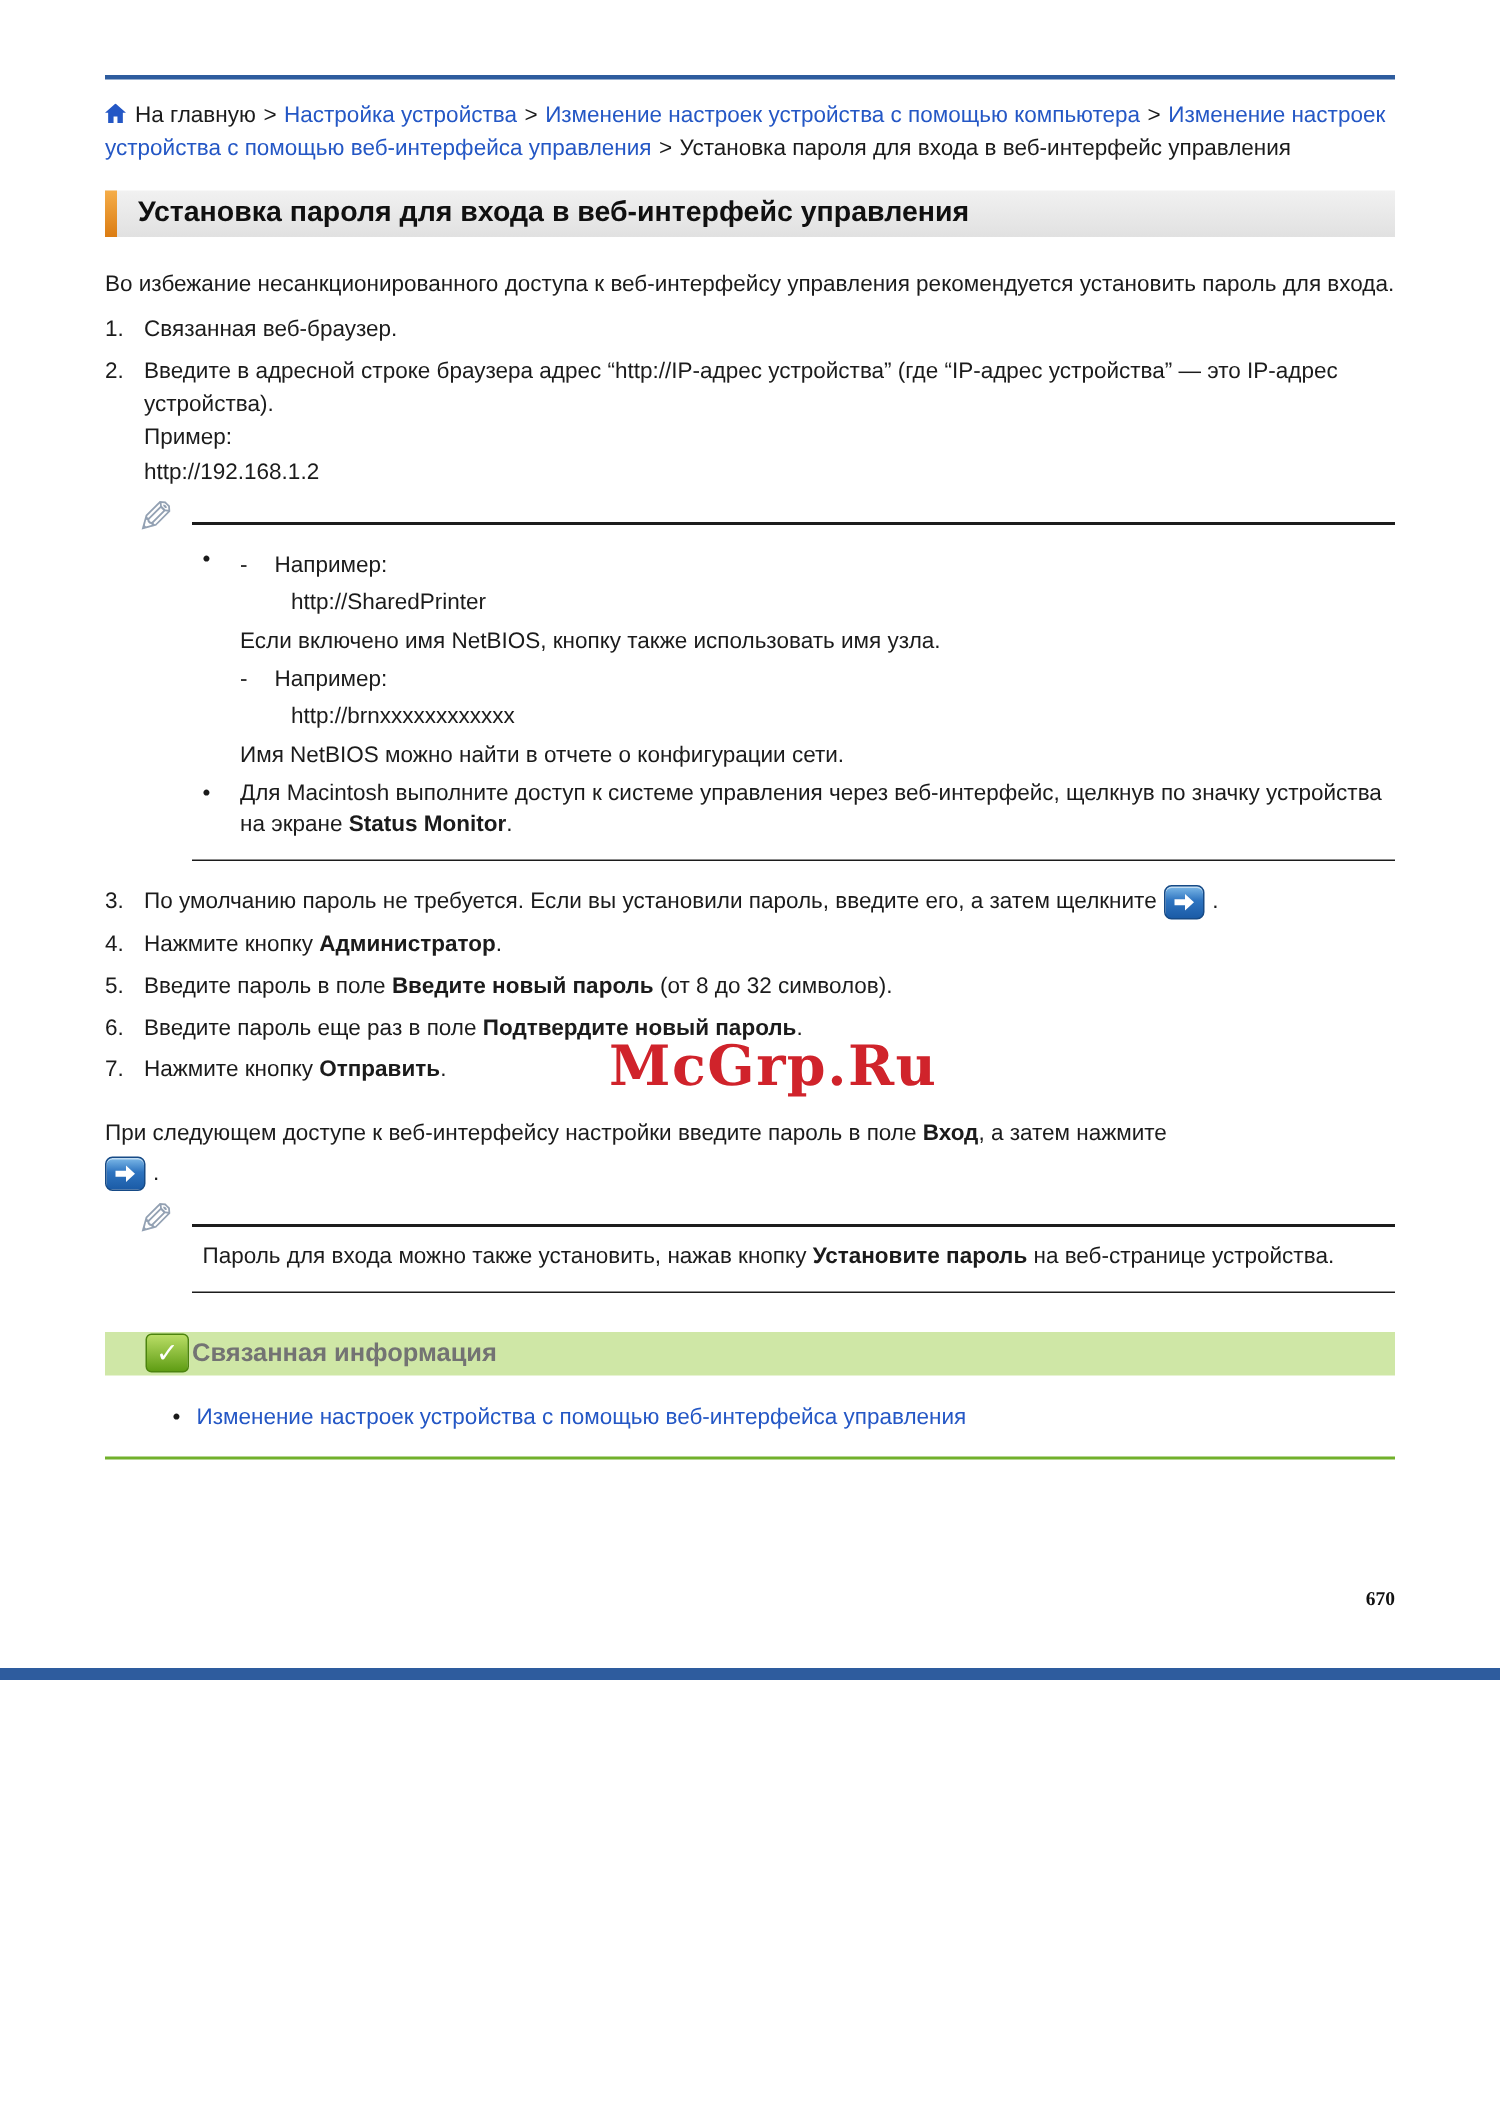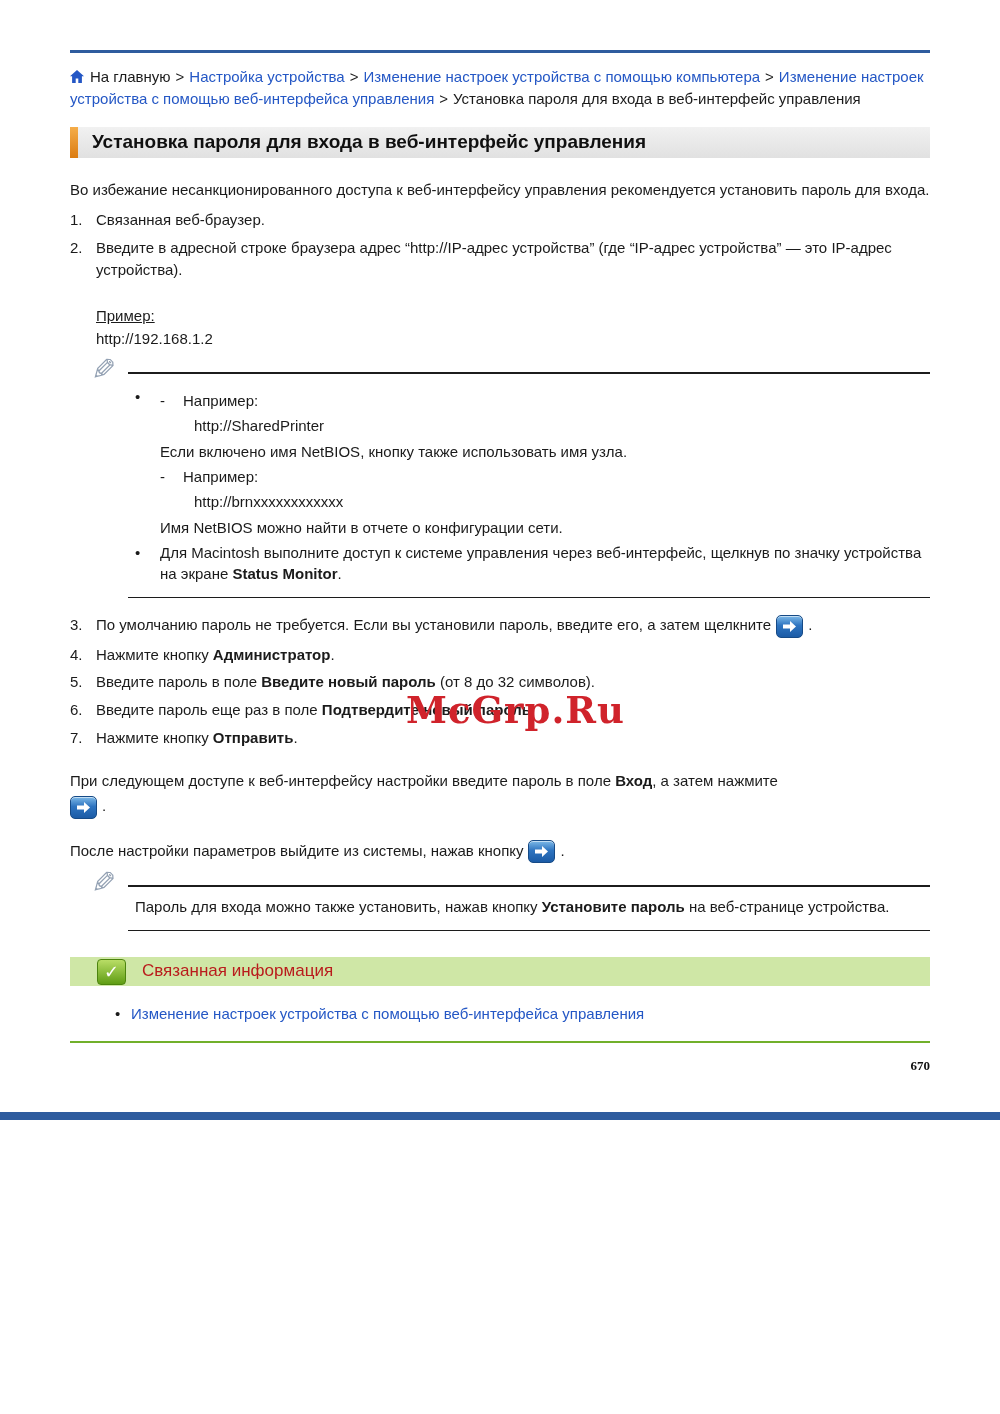--- a/index.html
+++ b/index.html
@@ -17,21 +17,21 @@
   .title-bar { display:flex; align-items:stretch; margin-top:17px; height:31px; background:linear-gradient(#f1f1f1,#e1e1e1); }
   .title-accent { width:8px; flex:none; background:linear-gradient(#f5ad49,#db7c12); }
   h1.page-title { font-size:19px; font-weight:bold; align-self:center; padding-left:14px; color:#101010; }
 
   .intro { margin-top:21px; }
 
   .steps { margin-top:9px; }
   .step { display:flex; margin-top:6px; }
   .step-num { width:26px; flex:none; }
   .step-body { flex:1; }
-  .sub-label { margin-top:24px;text-decoration:underline; }
+  .sub-label { margin-top:0; }
   .sub-url { margin-top:2px; }
 
   .note { position:relative; margin-left:58px; margin-top:22px; border-top:2px solid #1c1c1c; border-bottom:1px solid #1c1c1c; padding:9px 2px 12px 7px; }
   .pencil { position:absolute; left:-37px; top:-19px; font-size:30px; line-height:1; color:#93a1b3; transform:scaleX(-1); }
   .nbullet { display:flex; margin-top:3px; }
   .nbullet .b { width:25px; flex:none; }
   .nb-body { flex:1; }
   .dash-row { display:flex; margin-top:4px; }
   .dash-row .d { width:23px; flex:none; }
   .url-line { margin-left:34px; margin-top:3px; }
@@ -39,21 +39,21 @@
 
   .btn-arrow { display:inline-flex; align-items:center; justify-content:center; width:27px; height:23px; margin:0 5px; border-radius:5px; border:1px solid #164a86; background:linear-gradient(#7db9e8 0%, #2e74c0 45%, #1b5ba6 100%); box-shadow:inset 0 1px 0 rgba(255,255,255,.55); vertical-align:middle; }
   .btn-arrow svg { display:block; }
 
   .para { margin-top:21px; }
   .icon-line { margin-top:4px; }
 
   .related { margin-top:26px; }
   .related-bar { display:flex; align-items:center; height:29px; background:#cfe7a6; padding-left:27px; }
   .check-icon { width:29px; height:26px; flex:none; border-radius:4px; border:1px solid #4c840e; background:linear-gradient(#b9dd66,#5f9d14); color:#fff; font-weight:bold; font-size:18px; display:flex; align-items:center; justify-content:center; }
-  .related-title { font-size:17px; font-weight:normal; margin-left:16px; color:#b91c1c; }
+  .related-title { font-size:17px; font-weight:bold; margin-left:2px; color:#737373; }
   .related-item { display:flex; margin-top:17px; padding-left:45px; }
   .related-item .b { width:16px; flex:none; }
   .related-underline { margin-top:16px; height:2px; background:#71b02b; }
 
   .watermark { position:absolute; left:406px; top:688px; font-family:"DejaVu Serif","Liberation Serif",serif; font-weight:bold; font-size:37px; color:#d0232b; letter-spacing:1px; }
   .page-number { position:absolute; right:70px; bottom:46px; font-family:"Liberation Serif","DejaVu Serif",serif; font-weight:bold; font-size:13px; color:#111; }
   .rule-bottom { position:absolute; left:0; right:0; bottom:0; height:8px; background:#2e5c9e; }
 
   .bold { font-weight:bold; }
 </style>
@@ -164,27 +164,20 @@
     <p class="para">
       <span>При следующем доступе к веб-интерфейсу настройки введите пароль в поле </span><span class="bold">Вход</span><span>, а затем нажмите</span>
       <br>
       <span class="icon-line" style="display:inline-block;"><span class="btn-arrow" style="margin-left:0;">
             <svg width="15" height="13" viewBox="0 0 15 13">
               <path d="M1 4.5h7V1l6 5.5-6 5.5V8.5H1z" fill="#fff"></path>
             </svg>
           </span><span>.</span></span>
     </p>
 
-    <p class="para">
-      <span>После настройки параметров выйдите из системы, нажав кнопку</span><span class="btn-arrow">
-          <svg width="15" height="13" viewBox="0 0 15 13">
-            <path d="M1 4.5h7V1l6 5.5-6 5.5V8.5H1z" fill="#fff"></path>
-          </svg>
-        </span><span>.</span>
-    </p>
 
     <div class="note">
       <span class="pencil">✎</span>
       <div class="nb-body">
         <span>Пароль для входа можно также установить, нажав кнопку </span><span class="bold">Установите пароль</span><span> на веб-странице устройства.</span>
       </div>
     </div>
 
     <div class="related">
       <div class="related-bar">

